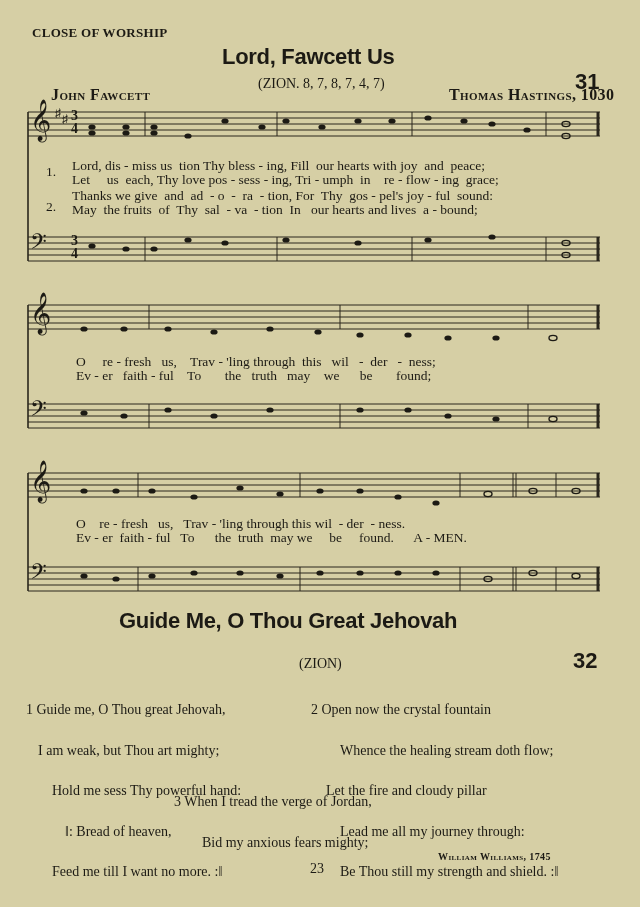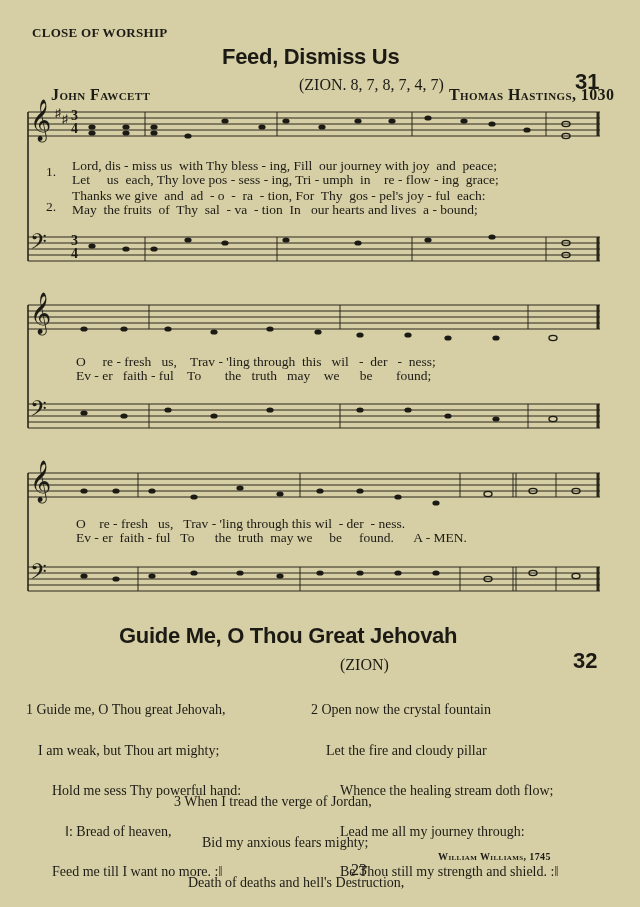--- a/index.html
+++ b/index.html
@@ -2,32 +2,32 @@
 <html><head>
 <meta charset="utf-8">
 <style>
   html, body { margin:0; padding:0; }
   body { width:640px; height:907px; background:#d6cfa5; position:relative; overflow:hidden;
          font-family:"Liberation Serif","DejaVu Serif",serif; color:#1c1a14; }
   .abs { position:absolute; }
   .section-label { left:32px; top:25px; font-size:13px; font-weight:bold; letter-spacing:0.3px; }
   .hymn-title { font-family:"Liberation Sans","DejaVu Sans",sans-serif; font-weight:bold; font-size:22px; letter-spacing:-0.3px; }
   .hymn-num { font-family:"Liberation Sans","DejaVu Sans",sans-serif; font-weight:bold; font-size:22px;margin-top:25px; }
-  .small { font-size:16px;margin-left:41px; }
+  .small { font-size:14px; }
   .smallcaps { font-variant:small-caps; font-size:16px; font-weight:bold; letter-spacing:0.4px; }
   .lyric { font-size:13.5px; white-space:pre; line-height:15px; }
   .verse { font-size:14px; line-height:13.5px; white-space:pre; }
   svg { position:absolute; left:0; top:0; }
   .staff line { stroke:#2a261c; stroke-width:1; }
 </style>
 </head>
 <body>
 
 <div class="abs section-label">CLOSE OF WORSHIP</div>
-<div class="abs hymn-title" style="left:222px; top:44px;">Feed, Dismiss Us</div>
+<div class="abs hymn-title" style="left:222px; top:44px;">Lord, Fawcett Us</div>
 <div class="abs hymn-num" style="left:575px; top:44px;">31</div>
 <div class="abs small" style="left:258px; top:76px;">(ZION.  8, 7, 8, 7, 4, 7)</div>
 <div class="abs smallcaps" style="left:51px; top:86px;">John Fawcett</div>
 <div class="abs smallcaps" style="left:449px; top:86px;">Thomas Hastings, 1030</div>
 
 <svg width="640" height="907">
   <g class="staff">
 
     <line x1="28" y1="112" x2="600" y2="112"></line>
       <line x1="28" y1="118" x2="600" y2="118"></line>
@@ -193,54 +193,53 @@
 <div class="abs" style="left:71px; top:233px; font-size:14px; font-weight:bold;">3</div>
 <div class="abs" style="left:71px; top:246px; font-size:14px; font-weight:bold;">4</div>
 
 <div class="abs" style="left:30px; top:295px; font-size:36px; line-height:36px;">𝄞</div>
 <div class="abs" style="left:30px; top:399px; font-size:26px; line-height:26px;">𝄢</div>
 <div class="abs" style="left:30px; top:463px; font-size:36px; line-height:36px;">𝄞</div>
 <div class="abs" style="left:30px; top:562px; font-size:26px; line-height:26px;">𝄢</div>
 
 <div class="abs lyric" style="left:46px; top:164px;">1.</div>
 <div class="abs lyric" style="left:46px; top:199px;">2.</div>
-<div class="abs lyric" style="left:72px; top:158px;">Lord, dis - miss us  with Thy bless - ing, Fill  our journey with joy  and  peace;</div>
+<div class="abs lyric" style="left:72px; top:158px;">Lord, dis - miss us  tion Thy bless - ing, Fill  our hearts with joy  and  peace;</div>
 <div class="abs lyric" style="left:72px; top:172px;">Let     us  each, Thy love pos - sess - ing, Tri - umph  in    re - flow - ing  grace;</div>
-<div class="abs lyric" style="left:72px; top:188px;">Thanks we give  and  ad  - o  -  ra  - tion, For  Thy  gos - pel's joy - ful  each:</div>
+<div class="abs lyric" style="left:72px; top:188px;">Thanks we give  and  ad  - o  -  ra  - tion, For  Thy  gos - pel's joy - ful  sound:</div>
 <div class="abs lyric" style="left:72px; top:202px;">May  the fruits  of  Thy  sal  - va  - tion  In   our hearts and lives  a - bound;</div>
 
 <div class="abs lyric" style="left:76px; top:354px;">O     re - fresh   us,    Trav - 'ling through  this   wil   -  der   -  ness;</div>
 <div class="abs lyric" style="left:76px; top:368px;">Ev - er   faith - ful    To       the   truth   may    we      be       found;</div>
 
 <div class="abs lyric" style="left:76px; top:516px;">O    re - fresh   us,   Trav - 'ling through this wil  - der  - ness.</div>
 <div class="abs lyric" style="left:76px; top:530px;">Ev - er  faith - ful   To      the  truth  may we     be     found.      A - MEN.</div>
 
-<div class="abs hymn-title" style="left:119px; top:623px;text-align:center;">Guide Me, O Thou Great Jehovah</div>
+<div class="abs hymn-title" style="left:119px; top:608px;text-align:center;">Guide Me, O Thou Great Jehovah</div>
 <div class="abs hymn-num" style="left:573px; top:623px;">32</div>
 <div class="abs small" style="left:299px; top:656px;">(ZION)</div>
 
 <div class="abs verse" style="left:26px; top:676px;">
   <div><span>1</span> <span>Guide me, O Thou great Jehovah,</span></div>
   <div style="padding-left:12px;">I am weak, but Thou art mighty;</div>
   <div style="padding-left:26px;">Hold me sess Thy powerful hand:</div>
   <div style="padding-left:39px;">‖: Bread of heaven,</div>
   <div style="padding-left:26px;">Feed me till I want no more. :‖</div>
 </div>
 
 <div class="abs verse" style="left:311px; top:676px;">
   <div><span>2</span> <span>Open now the crystal fountain</span></div>
+  <div style="padding-left:29px;">Whence the healing stream doth flow;</div>
   <div style="padding-left:15px;">Let the fire and cloudy pillar</div>
-  <div style="padding-left:29px;">Whence the healing stream doth flow;</div>
   <div style="padding-left:29px;">Lead me all my journey through:</div>
   <div style="padding-left:29px;">Be Thou still my strength and shield. :‖</div>
 </div>
 
 <div class="abs verse" style="left:174px; top:768px;">
   <div><span>3</span> <span>When I tread the verge of Jordan,</span></div>
   <div style="padding-left:28px;">Bid my anxious fears mighty;</div>
-  <div style="padding-left:14px;">Death of deaths and hell's Destruction,</div>
   
   
   
 </div>
 
 <div class="abs smallcaps" style="left:438px; top:851px; font-size:10px;">William Williams, 1745</div>
 <div class="abs small" style="left:310px; top:861px;">23</div>
 
 </body></html>

